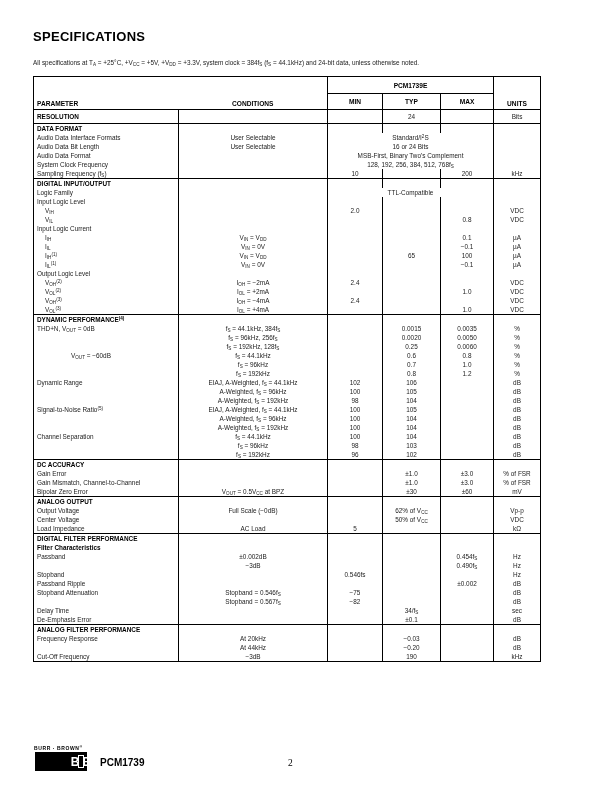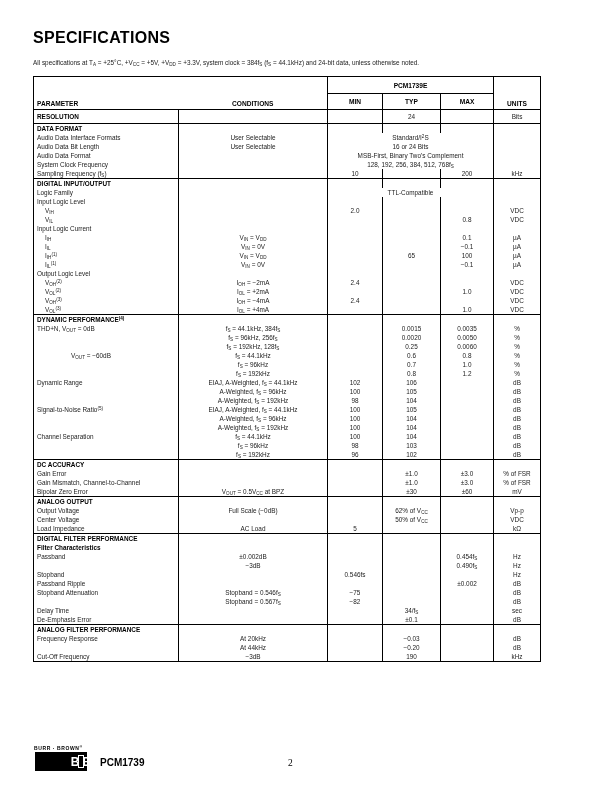--- a/index.html
+++ b/index.html
@@ -3,21 +3,21 @@
 <meta charset="utf-8">
 <style>
   html,body { margin:0; padding:0; background:#e8e8e8; }
   .page {
     position:relative; width:612px; height:792px; margin:0 auto;
     background:#ffffff; font-family:"Liberation Sans", sans-serif; color:#1a1a1a;
     overflow:hidden;
   }
   .title {
     position:absolute; left:33px; top:29px;
-    font-size:16px; font-weight:bold; letter-spacing:0.3px; color:#000;
+    font-size:13px; font-weight:bold; letter-spacing:0.3px; color:#000;
   }
   .note {
     position:absolute; left:33px; top:59px; width:545px;
     font-size:6.4px; color:#222;
   }
   sub { font-size:4.6px; vertical-align:-1px; line-height:0; }
   sup { font-size:4.6px; vertical-align:2px; line-height:0; }
 
   table.spec {
     position:absolute; left:33px; top:76px;

